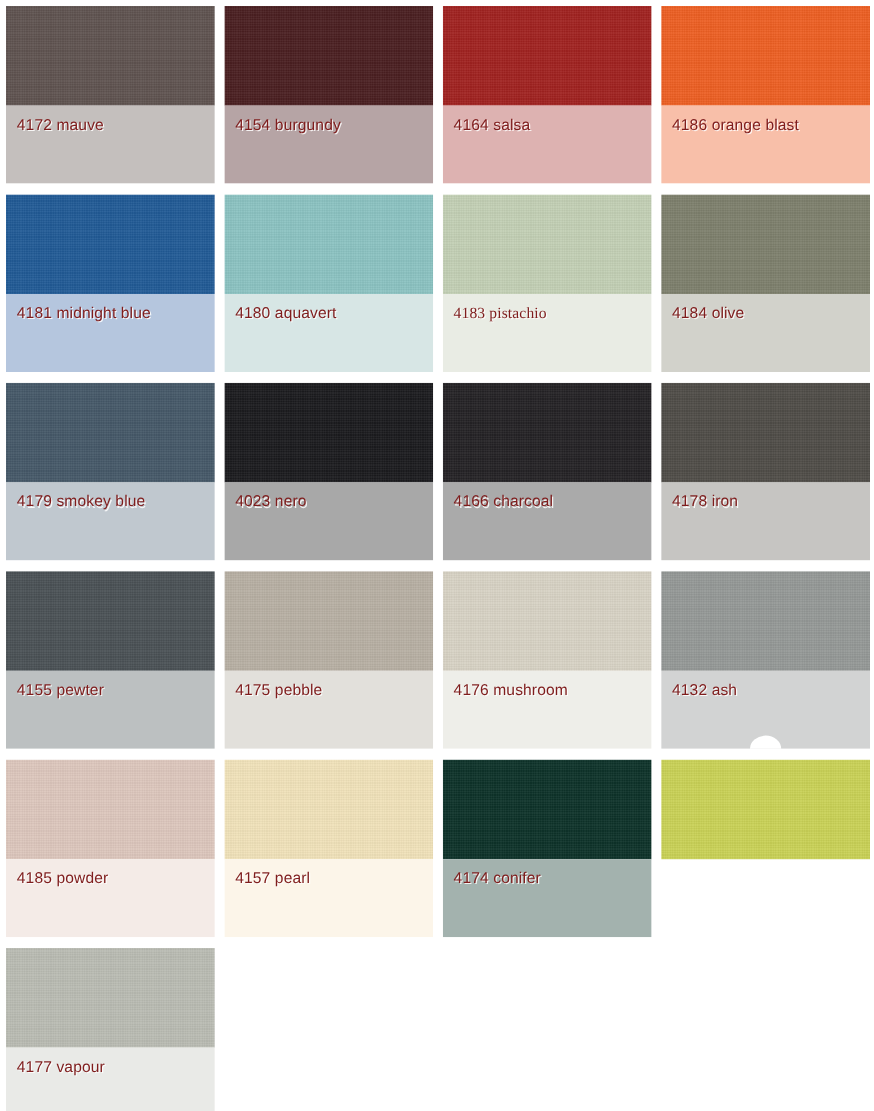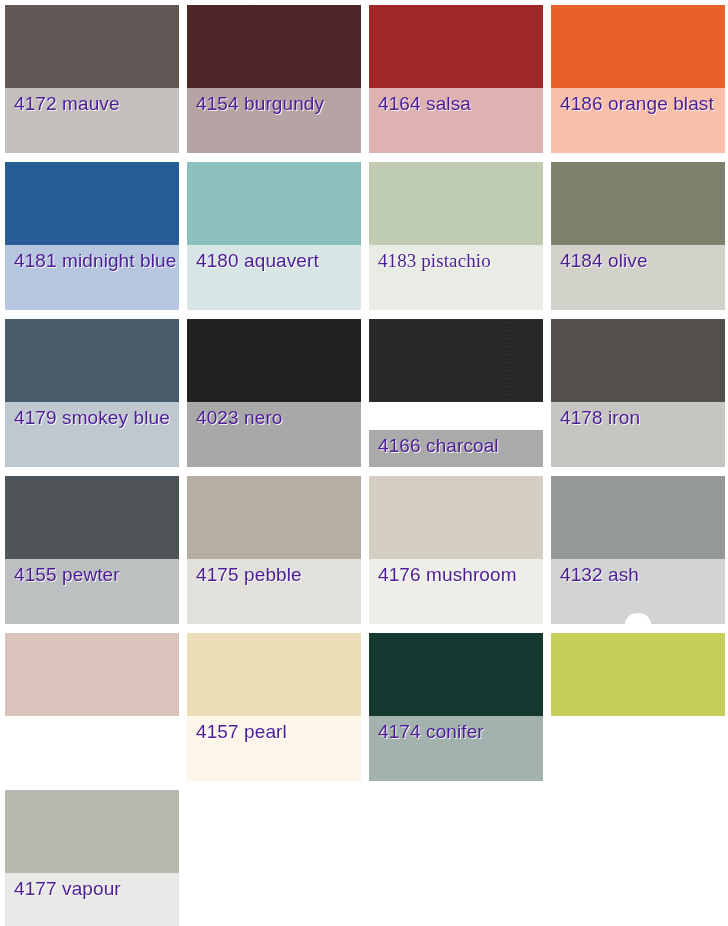--- a/index.html
+++ b/index.html
@@ -54,24 +54,24 @@
 
   .swatch-tint {
     flex: 1 1 auto;
     position: relative;
   }
 
   .swatch-label {
     position: absolute;
     left: 9px;
     top: 7px;
-    font-size: 19px;
+    font-size: 13px;
     line-height: 17px;
     letter-spacing: 0.1px;
-    color: #4c1d95;
+    color: #7f1d1d;
     text-shadow: 1px 1px 0 rgba(255,255,255,0.85);
     white-space: nowrap;
   }
 
   
   .notch {
     position: absolute;
     bottom: -11px;
     left: 50%;
     transform: translateX(-50%);
@@ -141,21 +141,21 @@
       </div>
     </div>
     <div class="swatch">
       <div class="swatch-solid" style="background: rgb(27, 27, 30);"></div>
       <div class="swatch-tint" style="background: rgb(168, 168, 168); padding-left: 10px;">
         <div class="swatch-label">4023 nero</div>
       </div>
     </div>
     <div class="swatch">
       <div class="swatch-solid" style="background: rgb(36, 34, 37);"></div>
-      <div class="swatch-tint" style="background: rgb(170, 170, 170); margin-top: 28px;">
+      <div class="swatch-tint" style="background: rgb(170, 170, 170);">
         <div class="swatch-label">4166 charcoal</div>
       </div>
     </div>
     <div class="swatch">
       <div class="swatch-solid" style="background: rgb(79, 76, 71);"></div>
       <div class="swatch-tint" style="background: rgb(198, 197, 194);">
         <div class="swatch-label">4178 iron</div>
       </div>
     </div>
     <div class="swatch">
@@ -178,20 +178,23 @@
     </div>
     <div class="swatch">
       <div class="swatch-solid" style="background: rgb(148, 152, 150);"></div>
       <div class="swatch-tint" style="background: rgb(210, 211, 211);">
         <div class="swatch-label">4132 ash</div>
         <div class="notch"></div>
       </div>
     </div>
     <div class="swatch">
       <div class="swatch-solid" style="background: rgb(220, 198, 188);"></div>
+      <div class="swatch-tint" style="background: rgb(244, 235, 231);">
+        <div class="swatch-label">4185 powder</div>
+      </div>
     </div>
     <div class="swatch">
       <div class="swatch-solid" style="background: rgb(240, 225, 185);"></div>
       <div class="swatch-tint" style="background: rgb(252, 245, 233);">
         <div class="swatch-label">4157 pearl</div>
       </div>
     </div>
     <div class="swatch">
       <div class="swatch-solid" style="background: rgb(13, 50, 41);"></div>
       <div class="swatch-tint" style="background: rgb(163, 178, 174);">

